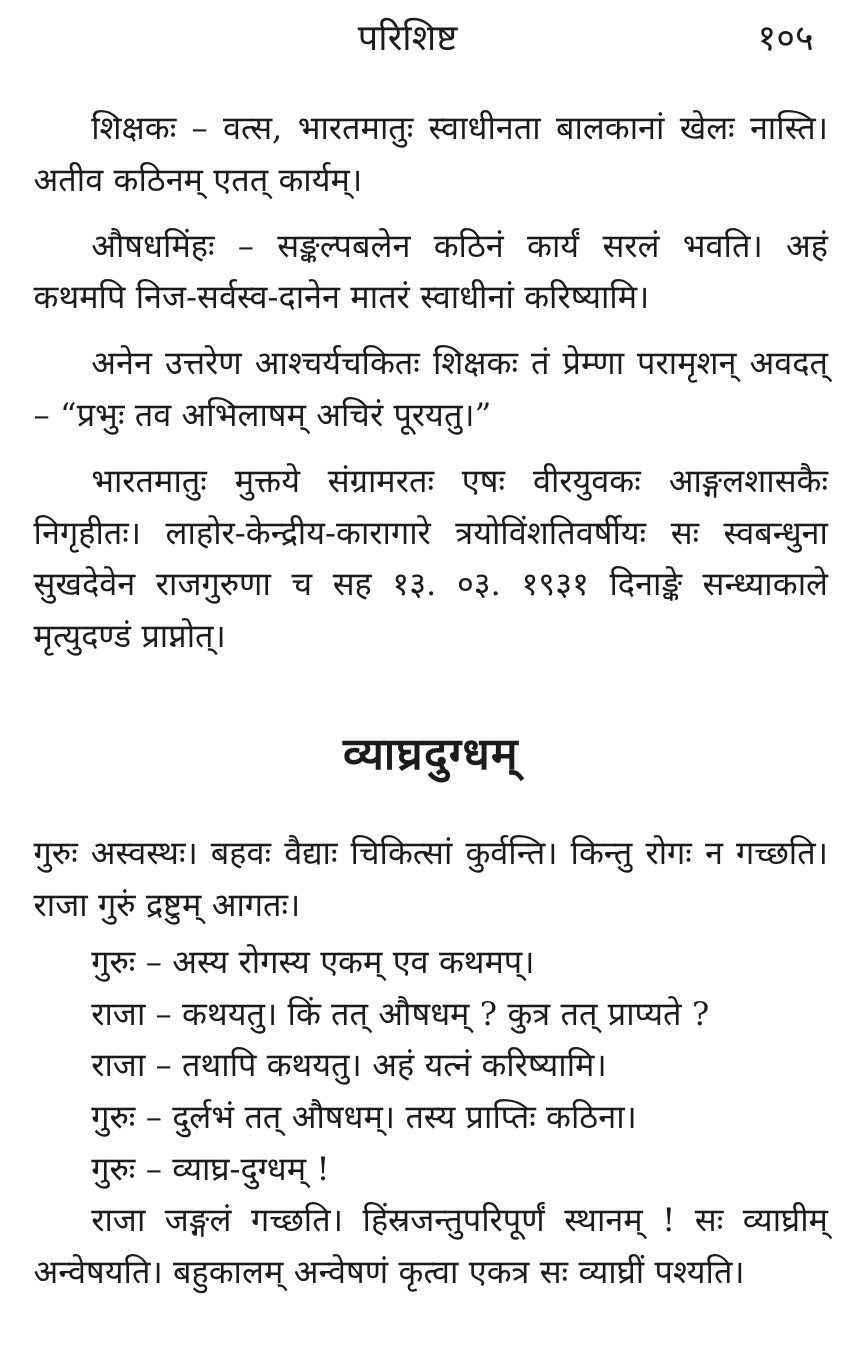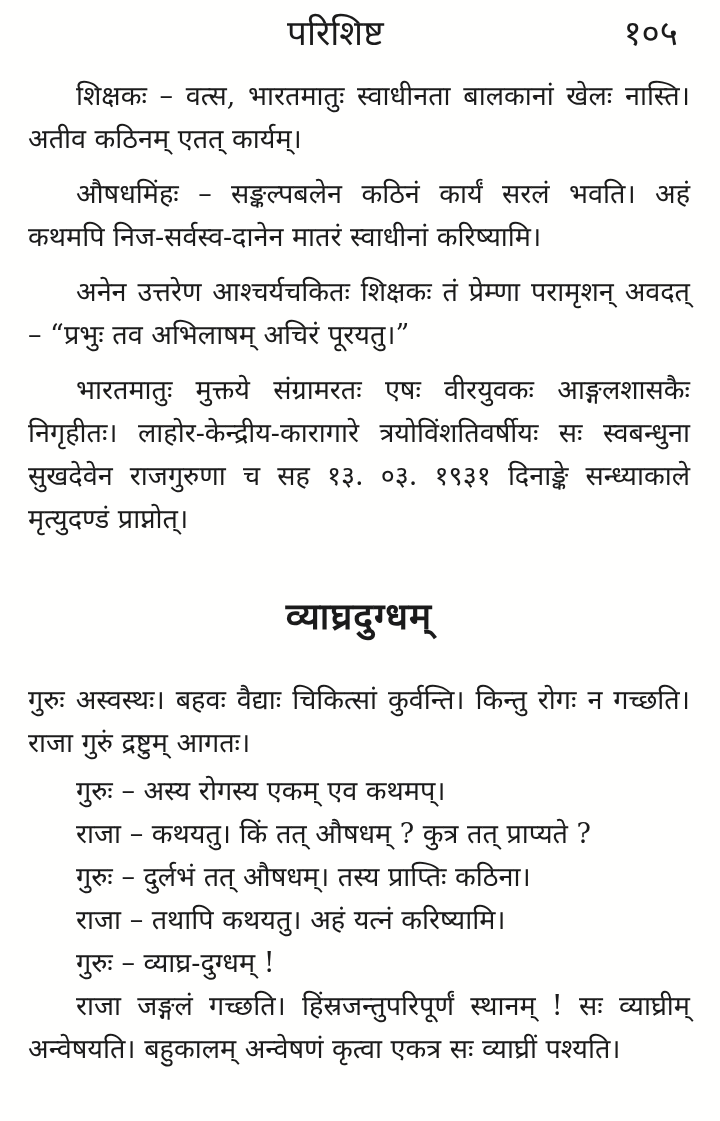--- a/index.html
+++ b/index.html
@@ -14,23 +14,23 @@
     background: #fffffe;
     color: #1b1b1b;
     font-family: "DejaVu Serif", "Liberation Serif", serif;
     box-sizing: border-box;
     padding: 16px 30px 0 28px;
     overflow: hidden;
   }
   .running-head {
     display: flex;
     align-items: flex-end;
-    font-size: 35px;
+    font-size: 30px;
     line-height: 34px;
-    margin-bottom: 24px;
+    margin-bottom: 36px;
   }
   .running-head .spacer-left { flex: 1.08; }
   .running-head .spacer-right { flex: 1; }
   .running-head .title { white-space: nowrap; }
   .running-head .page-num {
     white-space: nowrap;
     padding-right: 12px;
   }
   .body-text {
     font-size: 27px;
@@ -71,20 +71,20 @@
     <p class="para">औषधमिंहः – सङ्कल्पबलेन कठिनं कार्यं सरलं भवति। अहं कथमपि निज-सर्वस्व-दानेन मातरं स्वाधीनां करिष्यामि।</p>
     <p class="para">अनेन उत्तरेण आश्चर्यचकितः शिक्षकः तं प्रेम्णा परामृशन् अवदत् – “प्रभुः तव अभिलाषम् अचिरं पूरयतु।”</p>
     <p class="para">भारतमातुः मुक्तये संग्रामरतः एषः वीरयुवकः आङ्गलशासकैः निगृहीतः। लाहोर-केन्द्रीय-कारागारे त्रयोविंशतिवर्षीयः सः स्वबन्धुना सुखदेवेन राजगुरुणा च सह १३. ०३. १९३१ दिनाङ्के सन्ध्याकाले मृत्युदण्डं प्राप्नोत्।</p>
 
     <h2 class="section-heading">व्याघ्रदुग्धम्</h2>
 
     <p class="para no-indent small-gap">गुरुः अस्वस्थः। बहवः वैद्याः चिकित्सां कुर्वन्ति। किन्तु रोगः न गच्छति। राजा गुरुं द्रष्टुम् आगतः।</p>
 
     <p class="para tight">गुरुः – अस्य रोगस्य एकम् एव कथमप्।</p>
     <p class="para tight">राजा – कथयतु। किं तत् औषधम् ? कुत्र तत् प्राप्यते ?</p>
+    <p class="para tight">राजा – तथापि कथयतु। अहं यत्नं करिष्यामि।</p>
     <p class="para tight">गुरुः – दुर्लभं तत् औषधम्। तस्य प्राप्तिः कठिना।</p>
-    <p class="para tight">राजा – तथापि कथयतु। अहं यत्नं करिष्यामि।</p>
     <p class="para tight">गुरुः – व्याघ्र-दुग्धम् !</p>
 
     <p class="para tight">राजा जङ्गलं गच्छति। हिंस्रजन्तुपरिपूर्णं स्थानम् ! सः व्याघ्रीम् अन्वेषयति। बहुकालम् अन्वेषणं कृत्वा एकत्र सः व्याघ्रीं पश्यति।</p>
 
   </div>
 </div>
 
 </body></html>

